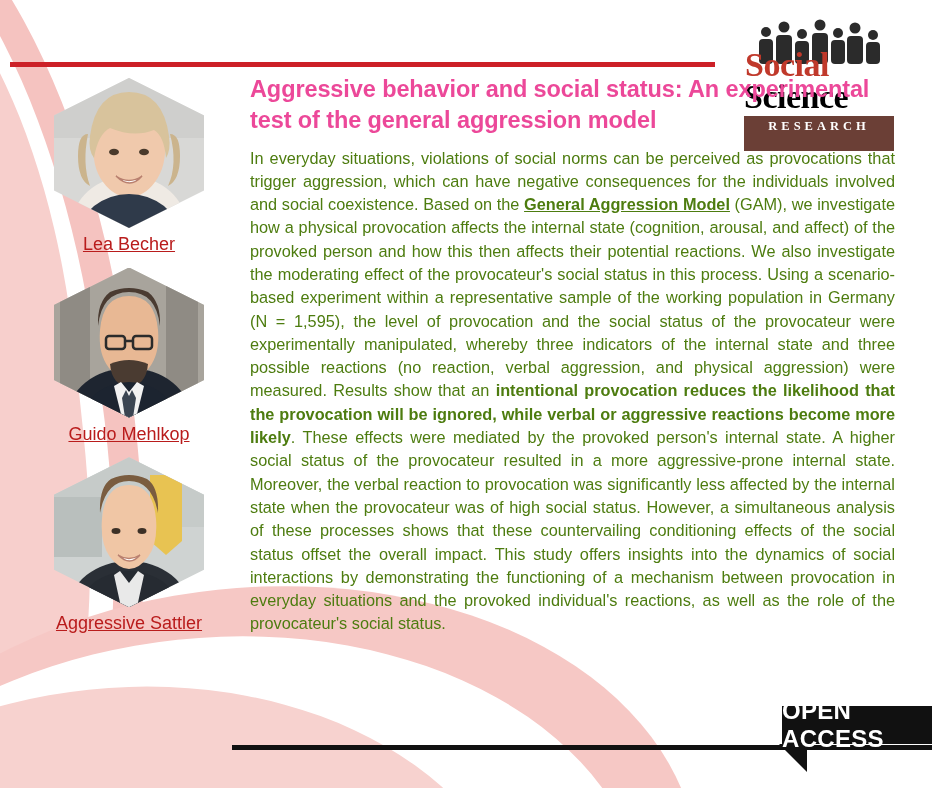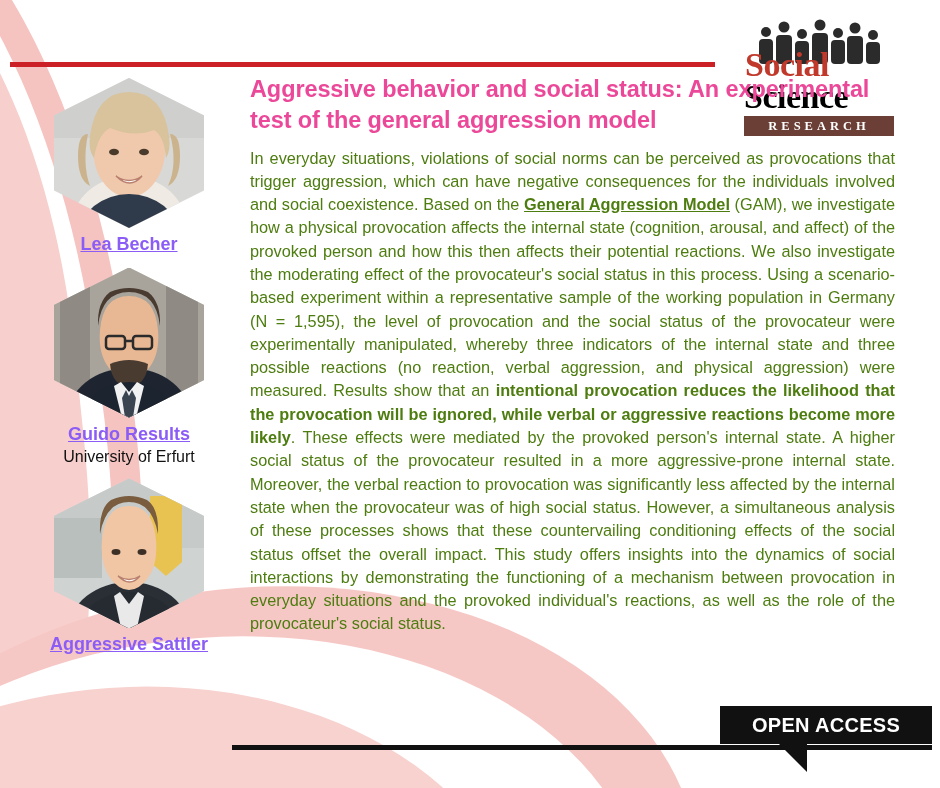--- a/index.html
+++ b/index.html
@@ -124,22 +124,22 @@
     width: 150px;
     height: 150px;
     -webkit-clip-path: polygon(50% 0%, 100% 25%, 100% 75%, 50% 100%, 0% 75%, 0% 25%);
     clip-path: polygon(50% 0%, 100% 25%, 100% 75%, 50% 100%, 0% 75%, 0% 25%);
     overflow: hidden;
     position: relative;
   }
   .hex svg { display: block; }
   .author-name {
     font-size: 18px;
-    font-weight: bold;
-    color: #8b5cf6;
+    font-weight: normal;
+    color: #b91c1c;
     text-decoration: underline;
     line-height: 1.2;
     margin-bottom: 2px;
   }
   .author-affil {
     font-size: 16px;
     color: #111111;
     line-height: 1.2;
   }
 
@@ -202,41 +202,41 @@
     font-weight: bold;
     font-size: 34px;
     color: #000000;
     letter-spacing: -0.5px;
   }
   .jl-research {
     position: absolute;
     left: 8px;
     top: 100px;
     width: 150px;
-    height: 20px;
+    height: 35px;
     background: #6b3f36;
     color: #ffffff;
     font-family: "Liberation Serif", serif;
     font-size: 12.5px;
     font-weight: bold;
     letter-spacing: 4px;
     text-align: center;
     line-height: 20px;
   }
 
   
   .oa-badge {
     position: absolute;
     right: 8px;
     top: 706px;
-    width: 212px;
+    width: 150px;
     height: 38px;
     background: #111111;
     color: #ffffff;
-    font-size: 20px;
+    font-size: 24px;
     font-weight: bold;
     letter-spacing: 0.3px;
     display: flex;
     align-items: center;
     justify-content: center;
   }
   .oa-notch {
     position: absolute;
     right: 133px;
     top: 744px;
@@ -324,22 +324,21 @@
             <path d="M56 96 q19 -8 38 0 q-2 22 -19 22 q-17 0 -19 -22z" fill="#4a3b31"></path>
             <rect x="52" y="68" width="19" height="13" rx="3" fill="none" stroke="#2b2b2b" stroke-width="2.5"></rect>
             <rect x="79" y="68" width="19" height="13" rx="3" fill="none" stroke="#2b2b2b" stroke-width="2.5"></rect>
             <line x1="71" y1="73" x2="79" y2="73" stroke="#2b2b2b" stroke-width="2.5"></line>
             <path d="M44 124 q14 -10 31 -10 q17 0 31 10 q12 8 14 26 l-90 0 q2 -18 14 -26z" fill="#1c2430"></path>
             <path d="M67 114 l8 10 l8 -10 l7 4 l-8 32 l-14 0 l-8 -32z" fill="#f2f2f2"></path>
             <path d="M72 122 l3 6 l3 -6 l4 8 l-4 26 l-6 0 l-4 -26z" fill="#3b4552"></path>
           </svg>
         </div>
       </div>
-      <div class="author-name">Guido Results</div>
-      <div class="author-affil">University of Erfurt</div>
+      <div class="author-name">Guido Mehlkop</div>
     </div>
 
     <div class="author">
       <div class="hexwrap">
         <div class="hex">
           <svg width="150" height="150" viewBox="0 0 150 150">
             <rect width="150" height="150" fill="#cfd3d2"></rect>
             <rect x="0" y="0" width="150" height="70" fill="#c6cbc9"></rect>
             <path d="M96 18 l32 0 l0 66 l-16 14 l-16 -14z" fill="#e8c352"></path>
             <rect x="0" y="40" width="48" height="60" fill="#b9bfbd"></rect>

